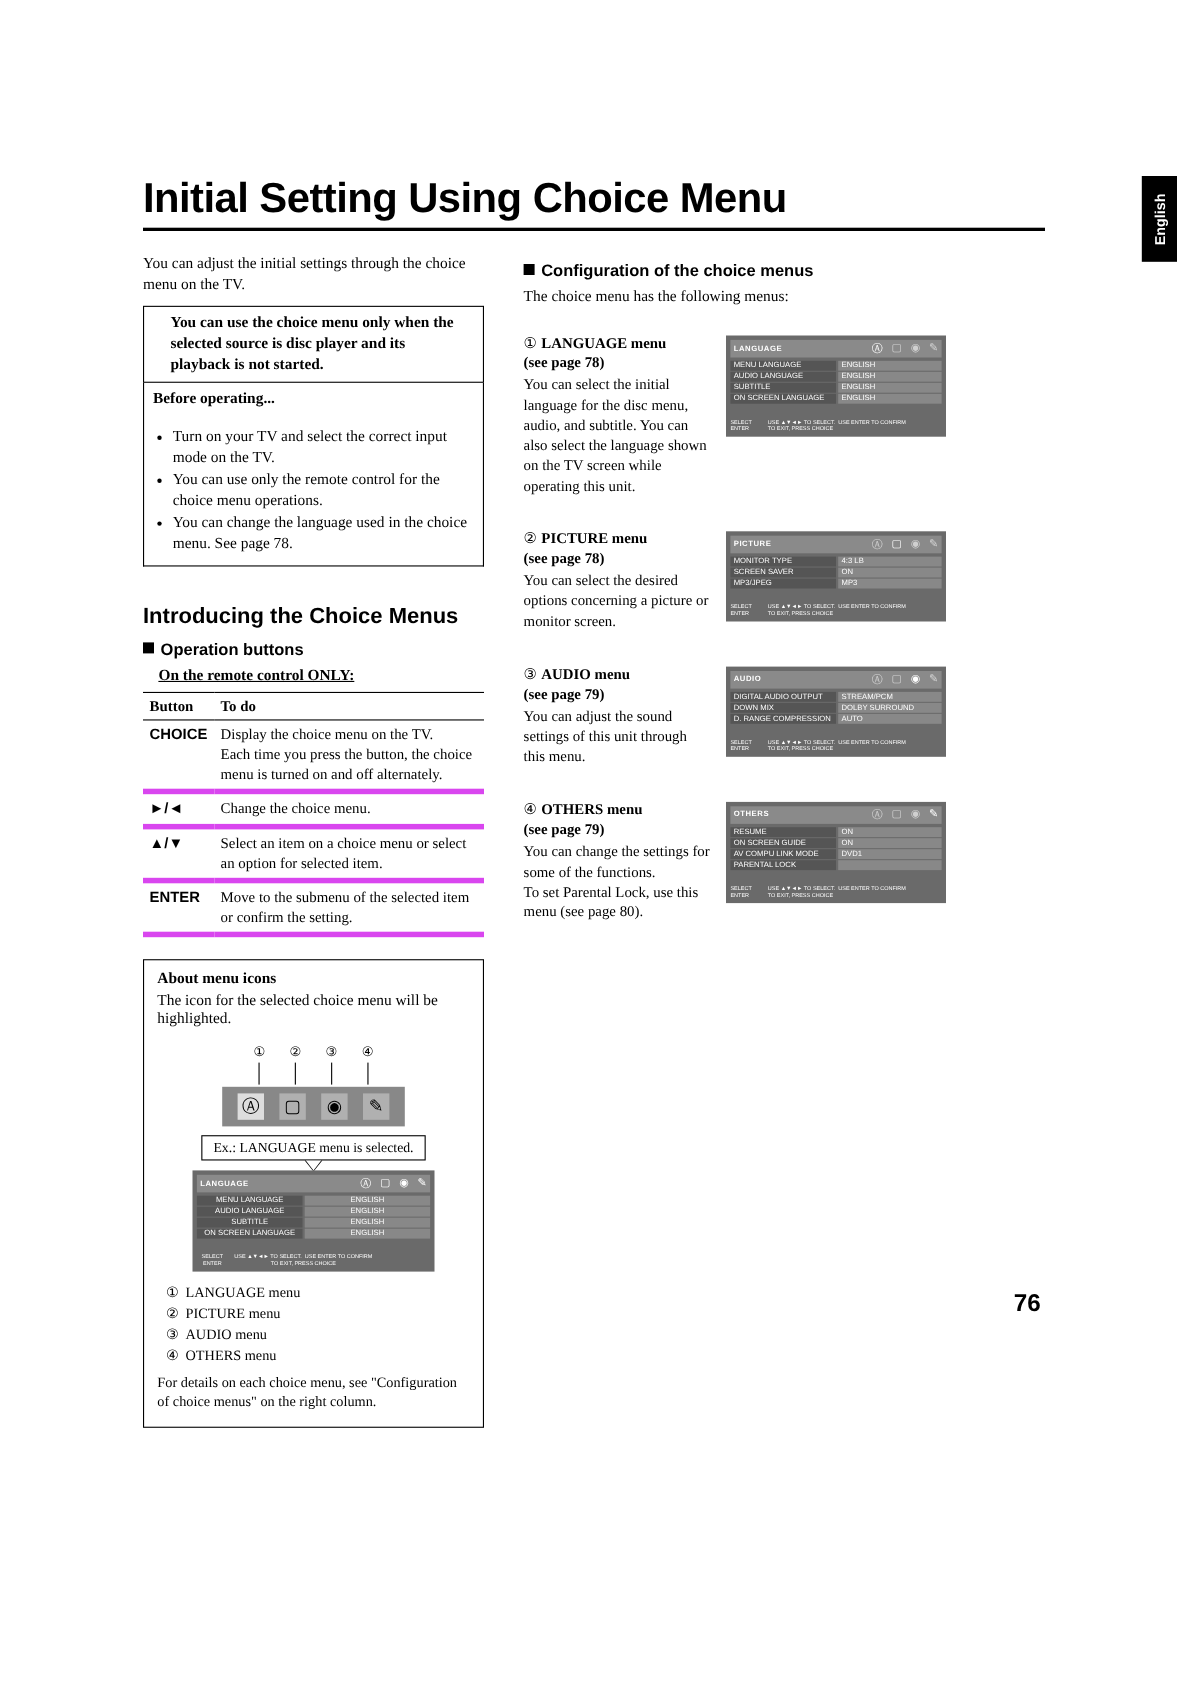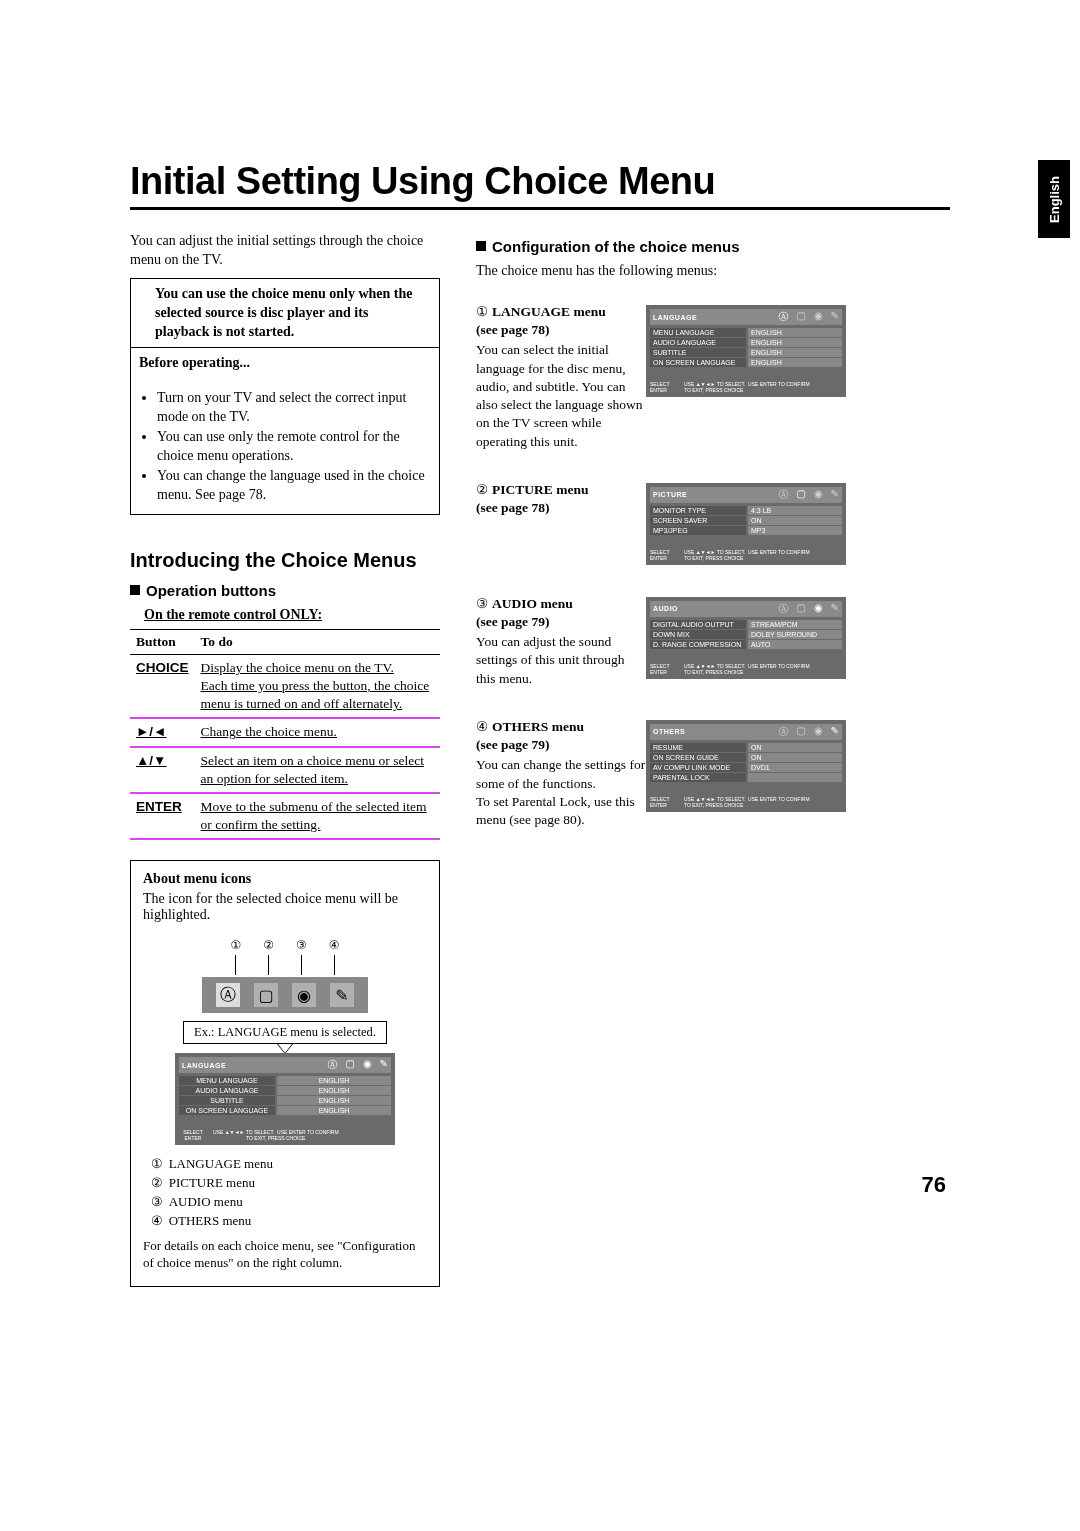--- a/index.html
+++ b/index.html
@@ -118,25 +118,24 @@
     margin-bottom: 20px;
   }
   table.buttons th {
     text-align: left;
     border-top: 1px solid #000;
     border-bottom: 1px solid #000;
     padding: 4px 6px;
     font-weight: 700;
   }
   table.buttons td {
-    border-bottom: 2px solid #d946ef;
+    border-bottom: 5px solid #d946ef;
     padding: 4px 6px;
     vertical-align: top;
     line-height: 1.35;
-    text-decoration: underline;
   }
   table.buttons td.btn-col {
     font-family: Arial, Helvetica, sans-serif;
     font-weight: 700;
     white-space: nowrap;
   }
 
   .about-box {
     border: 1px solid #000;
     padding: 10px 12px 14px 12px;
@@ -191,20 +190,21 @@
     margin-top: 14px;
     font-size: 5px;
     line-height: 1.2;
     display: flex;
     gap: 6px;
   }
   .osd-footer .left-labels { width: 28px; }
 
   .config-item {
     display: flex;
+    gap: 14px;
     margin-bottom: 30px;
     align-items: flex-start;
   }
   .config-item .text-part {
     width: 170px;
     font-size: 13.5px;
     line-height: 1.35;
   }
   .config-item .text-part .num { margin-right: 4px; }
   .config-item .text-part .menu-title {
@@ -500,20 +500,21 @@
                     <div>TO EXIT, PRESS CHOICE</div>
                   </div>
     </div>
               </div>
             </div>
           </div>
           <div class="config-item">
             <div class="text-part">
               <div><span class="num">②</span><span class="menu-title">PICTURE menu</span></div>
               <div class="see-page">(see page 78)</div>
+              <div style="white-space: pre-line;">You can select the desired options concerning a picture or monitor screen.</div>
             </div>
             <div class="osd-part">
               <div class="osd">
     <div class="osd-header">
       <span class="title">PICTURE</span>
       <span class="osd-icons">
                     <span style="opacity:.6">Ⓐ</span>
                     <span style="opacity:1">▢</span>
                     <span style="opacity:.6">◉</span>
                     <span style="opacity:.6">✎</span>

